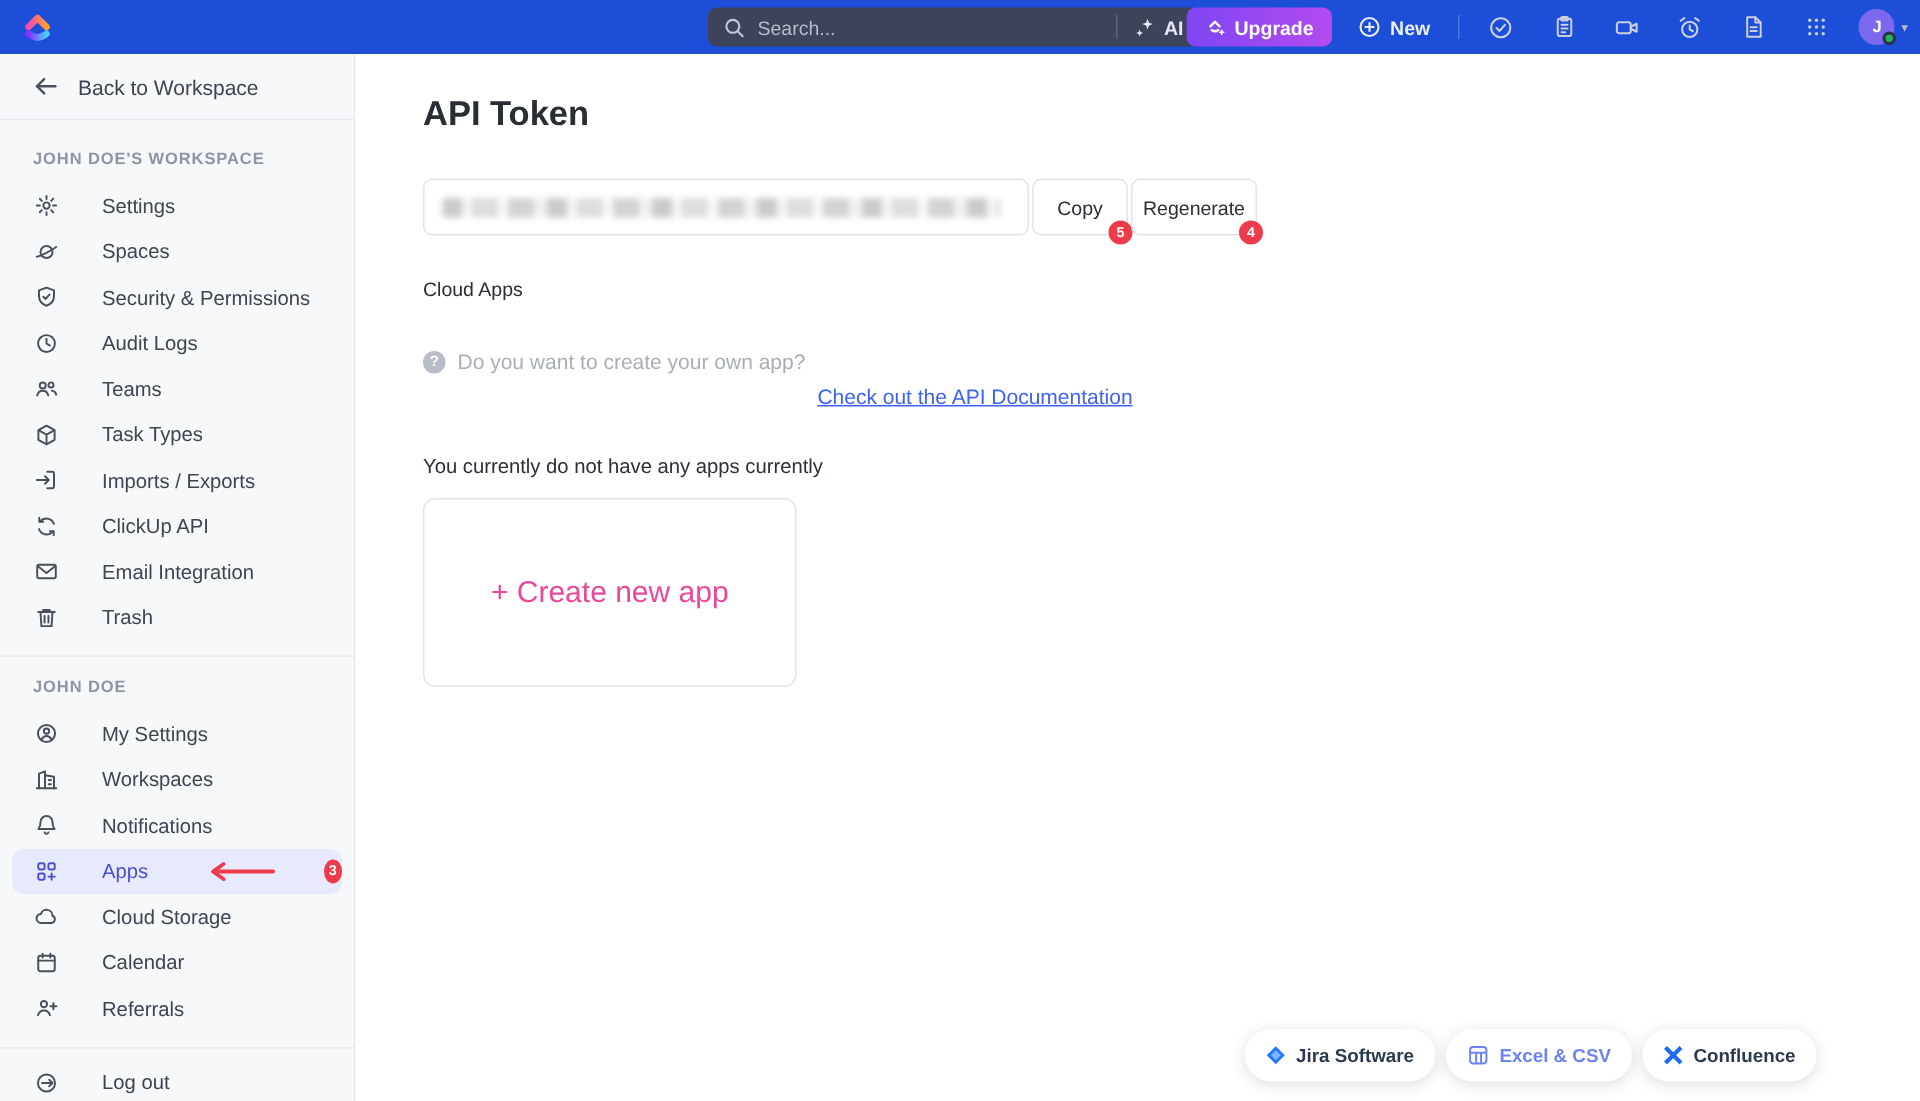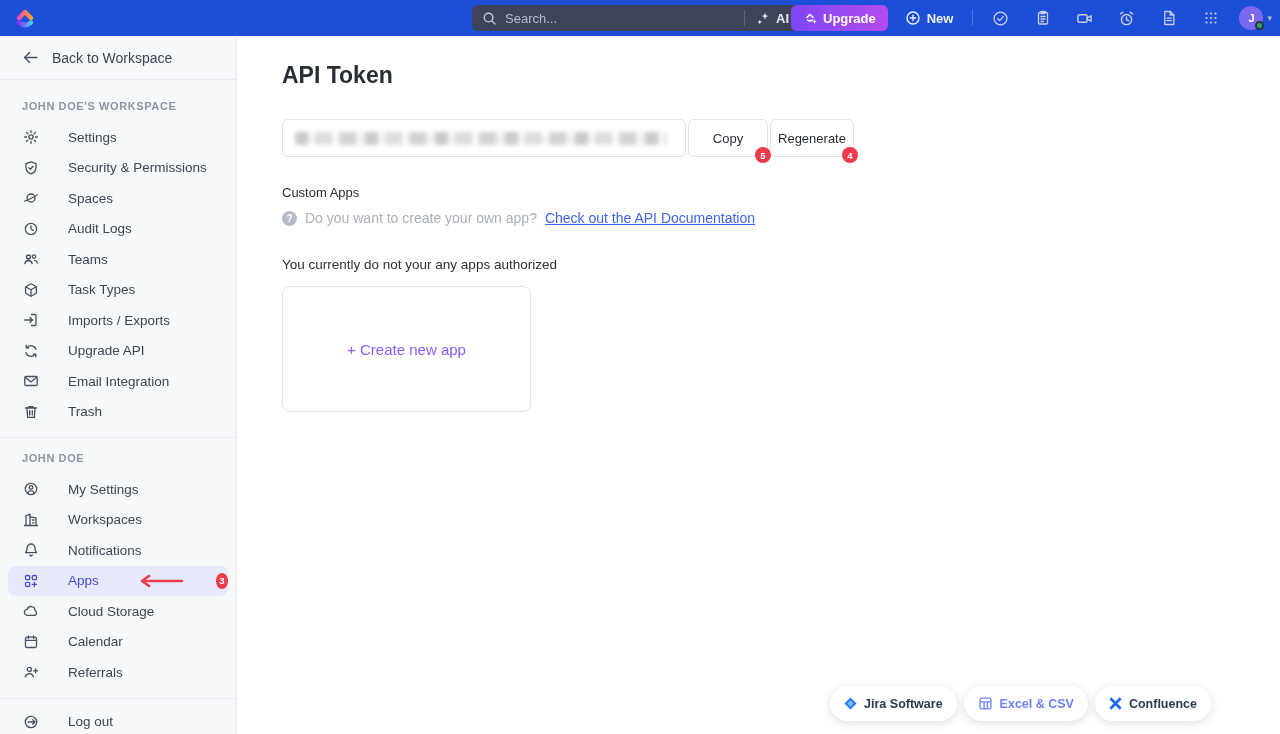--- a/index.html
+++ b/index.html
@@ -63,34 +63,34 @@
   .main { position:relative; flex:1; height:100%; background:#fff; padding:26px 0 0 45px; }
   .page-title { font-size:23px; font-weight:700; color:#292d34; }
   .token-row { display:flex; margin-top:30px; align-items:stretch; }
   .token-box { width:404px; height:38px; border:1px solid #e1e3e8; border-radius:6px;
     display:flex; align-items:center; padding:0 12px; background:#fff; }
   .token-blur { width:372px; height:13px; border-radius:2px; filter:blur(2.2px); opacity:.75;
     background:
       repeating-linear-gradient(90deg,#b9b9b9 0 13px,#f1f1f1 13px 20px,#d2d2d2 20px 37px,#f7f7f7 37px 44px,#c4c4c4 44px 61px,#ededed 61px 70px); }
   .tok-btn { position:relative; height:38px; border:1px solid #e1e3e8; border-radius:6px;
     background:#fff; color:#292d34; font-size:13px; font-family:inherit; cursor:pointer; margin-left:2px; }
-  .copy-btn { width:80px; }
+  .copy-btn { width:64px; }
   .regen-btn { width:84px; }
   .copy-badge { right:-4px; bottom:-7px; }
   .regen-badge { right:-5px; bottom:-7px; }
   .custom-apps { margin-top:28px; font-size:13px; font-weight:500; color:#292d34; }
   .help-row { margin-top:10px; display:flex; align-items:center; gap:8px; font-size:14px; }
   .q-ico { width:15px; height:15px; border-radius:50%; background:#b7bcc8; color:#fff;
     font-size:10px; font-weight:700; display:flex; align-items:center; justify-content:center; flex:none; }
   .help-text { color:#a9aeb9; }
-  .help-link { color:#3e63f0; text-decoration:underline; cursor:pointer; }
+  .help-link { color:#3e63f0; text-decoration:underline; cursor:pointer;margin-top:46px; }
   .empty-text { margin-top:31px; font-size:13.5px; color:#2c3039; }
   .create-box { margin-top:14px; width:249px; height:126px; border:1px solid #e3e5ea;
     border-radius:8px; display:flex; align-items:center; justify-content:center; cursor:pointer; background:#fff; }
-  .create-label { color:#8b5cf6; font-size:15px; }
+  .create-label { color:#ec4899; font-size:20px; }
 
   
   .footer-pills { position:absolute; right:69px; bottom:13px; display:flex; gap:7px; }
   .pill { height:35px; border-radius:18px; background:#fff; display:flex; align-items:center;
     gap:7px; padding:0 14px; font-size:12.5px; font-weight:600; color:#2c3a4f; cursor:pointer;
     box-shadow:0 2px 10px rgba(40,50,80,.16); border:none; font-family:inherit; }
   .pill.excel { color:#6c83f2; }
 
   svg { display:block; }
 </style>
@@ -232,35 +232,35 @@
       <span class="s-ico">
         <svg width="16" height="16" viewBox="0 0 16 16" fill="none" stroke="currentColor" stroke-width="1.3" stroke-linecap="round">
           <circle cx="8" cy="8" r="2.1"></circle>
           <path d="M8 1.6v2M8 12.4v2M1.6 8h2M12.4 8h2M3.5 3.5l1.4 1.4M11.1 11.1l1.4 1.4M12.5 3.5l-1.4 1.4M4.9 11.1l-1.4 1.4"></path>
         </svg>
       </span>
       <span>Settings</span>
     </div>
     <div class="s-item">
       <span class="s-ico">
+        <svg width="16" height="16" viewBox="0 0 16 16" fill="none" stroke="currentColor" stroke-width="1.3" stroke-linecap="round">
+          <circle cx="8" cy="8" r="4"></circle>
+            <path d="M1.6 11.2C3.8 10.6 12 6.9 14.4 4.6"></path>
+        </svg>
+      </span>
+      <span>Spaces</span>
+    </div>
+    <div class="s-item">
+      <span class="s-ico">
         <svg width="16" height="16" viewBox="0 0 16 16" fill="none" stroke="currentColor" stroke-width="1.3" stroke-linecap="round" stroke-linejoin="round">
           <path d="M8 1.8l5 1.8v3.6c0 3.3-2.1 5.7-5 6.6-2.9-.9-5-3.3-5-6.6V3.6z"></path>
             <path d="M5.9 7.8l1.5 1.5 2.7-3"></path>
         </svg>
       </span>
       <span>Security &amp; Permissions</span>
-    </div>
-    <div class="s-item">
-      <span class="s-ico">
-        <svg width="16" height="16" viewBox="0 0 16 16" fill="none" stroke="currentColor" stroke-width="1.3" stroke-linecap="round">
-          <circle cx="8" cy="8" r="4"></circle>
-            <path d="M1.6 11.2C3.8 10.6 12 6.9 14.4 4.6"></path>
-        </svg>
-      </span>
-      <span>Spaces</span>
     </div>
     <div class="s-item">
       <span class="s-ico">
         <svg width="16" height="16" viewBox="0 0 16 16" fill="none" stroke="currentColor" stroke-width="1.3" stroke-linecap="round">
           <circle cx="8" cy="8" r="5.6"></circle>
             <path d="M8 4.8V8l2.3 1.4"></path>
         </svg>
       </span>
       <span>Audit Logs</span>
     </div>
@@ -293,21 +293,21 @@
       </span>
       <span>Imports / Exports</span>
     </div>
     <div class="s-item">
       <span class="s-ico">
         <svg width="16" height="16" viewBox="0 0 16 16" fill="none" stroke="currentColor" stroke-width="1.3" stroke-linecap="round" stroke-linejoin="round">
           <path d="M13 6.3A5.3 5.3 0 0 0 3.9 4.6M3 9.7a5.3 5.3 0 0 0 9.1 1.7"></path>
           <path d="M3.2 2.2v2.6h2.6M12.8 13.8v-2.6h-2.6"></path>
         </svg>
       </span>
-      <span>Upgrade API</span>
+      <span>ClickUp API</span>
     </div>
     <div class="s-item">
       <span class="s-ico">
         <svg width="16" height="16" viewBox="0 0 16 16" fill="none" stroke="currentColor" stroke-width="1.3" stroke-linecap="round" stroke-linejoin="round">
           <rect x="1.8" y="3.5" width="12.4" height="9" rx="1.2"></rect>
             <path d="M2.5 4.6L8 9l5.5-4.4"></path>
         </svg>
       </span>
       <span>Email Integration</span>
     </div>
@@ -424,29 +424,29 @@
       <button class="tok-btn copy-btn">
         <span>Copy</span>
         <span class="badge abs copy-badge">5</span>
       </button>
       <button class="tok-btn regen-btn">
         <span>Regenerate</span>
         <span class="badge abs regen-badge">4</span>
       </button>
     </div>
 
-    <div class="custom-apps">Custom Apps</div>
+    <div class="custom-apps">Cloud Apps</div>
 
     <div class="help-row">
       <span class="q-ico">?</span>
       <span class="help-text">Do you want to create your own app?</span>
       <a class="help-link">Check out the API Documentation</a>
     </div>
 
-    <div class="empty-text">You currently do not your any apps authorized</div>
+    <div class="empty-text">You currently do not have any apps currently</div>
 
     <div class="create-box">
       <span class="create-label">+ Create new app</span>
     </div>
   </div>
 </div>
 
 <div class="footer-pills">
   <button class="pill">
     <span>

